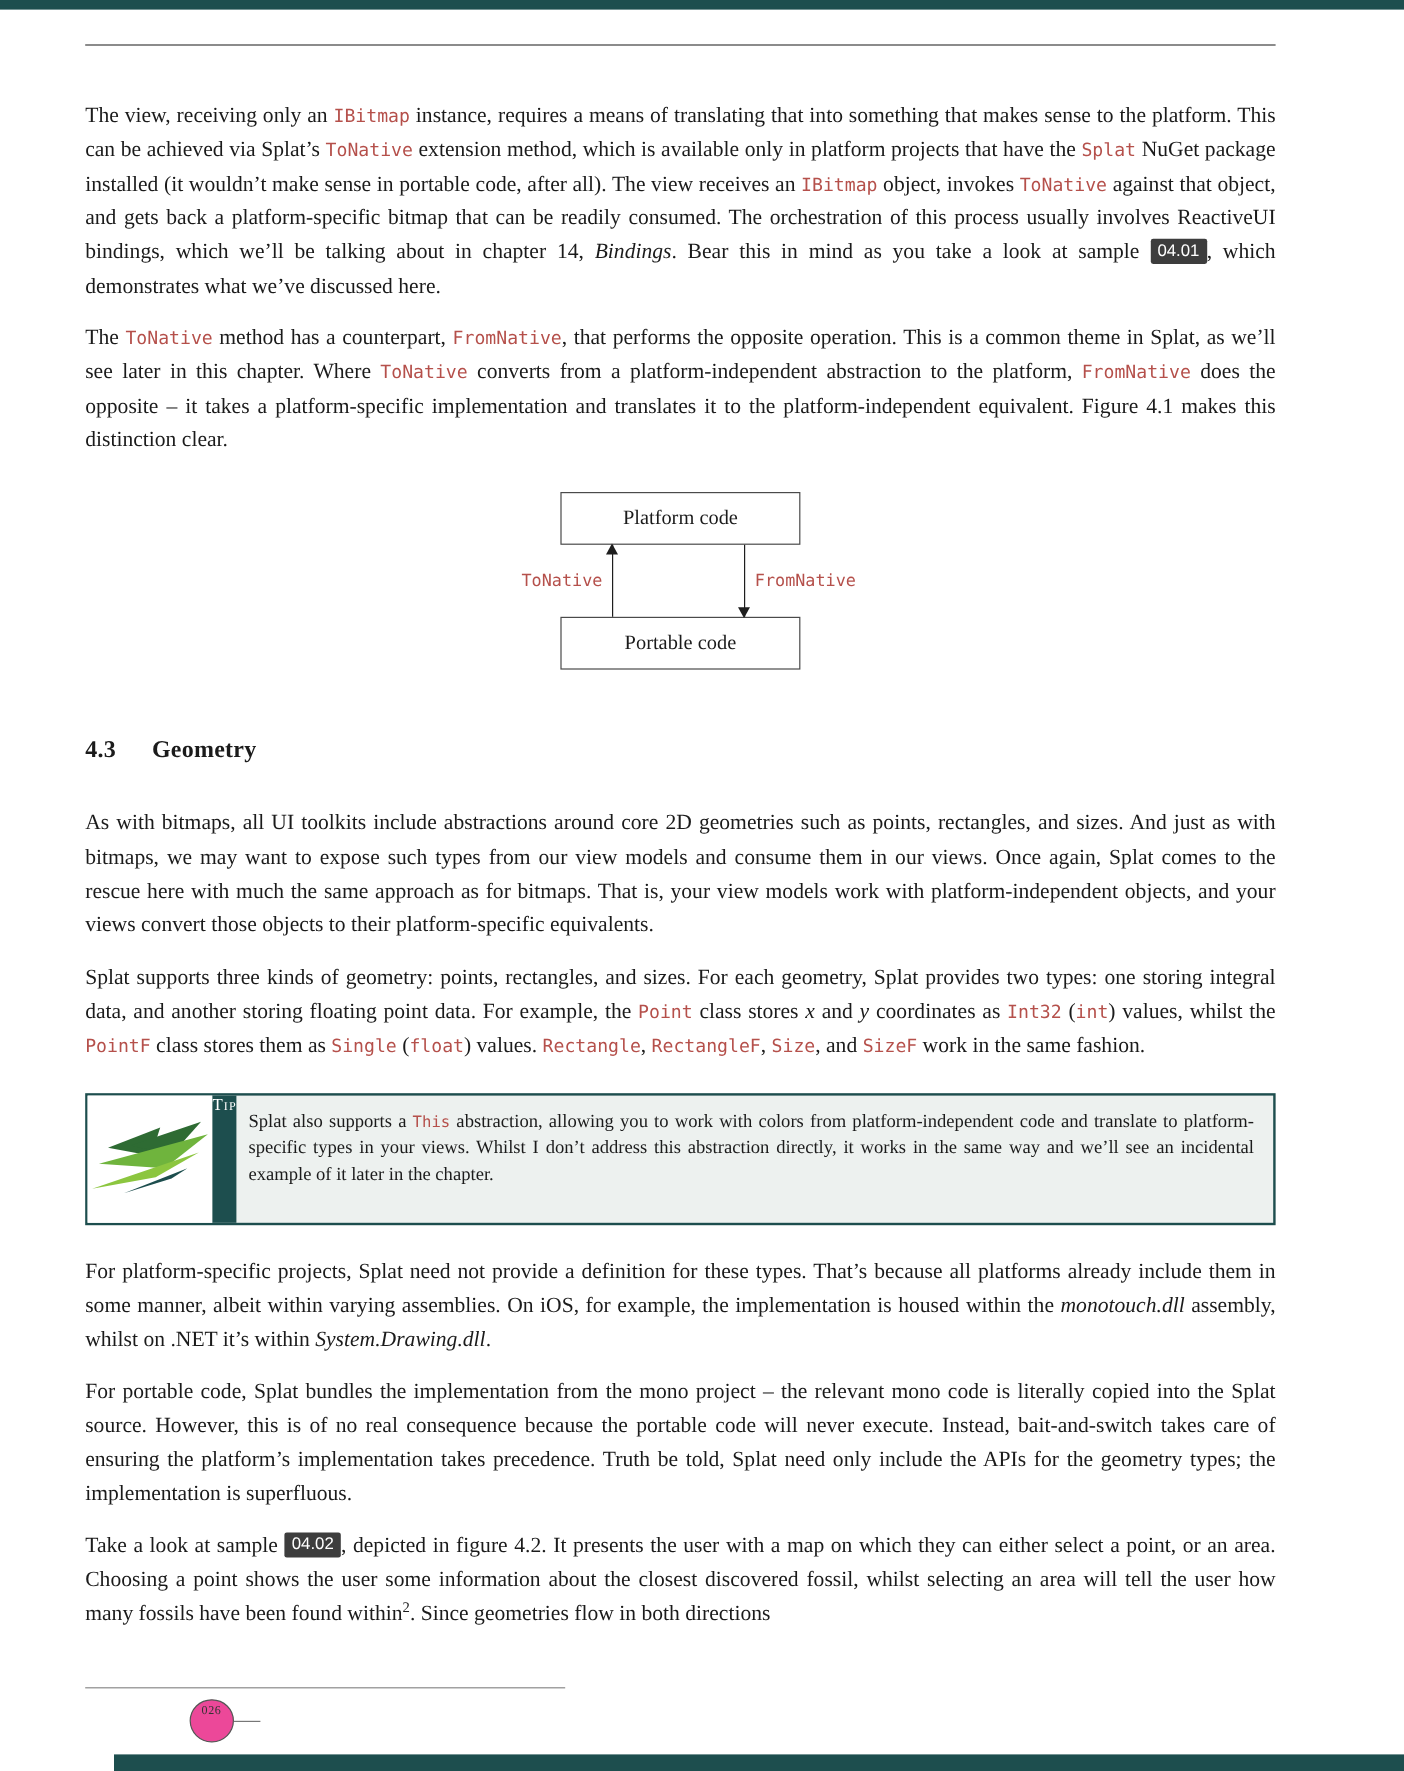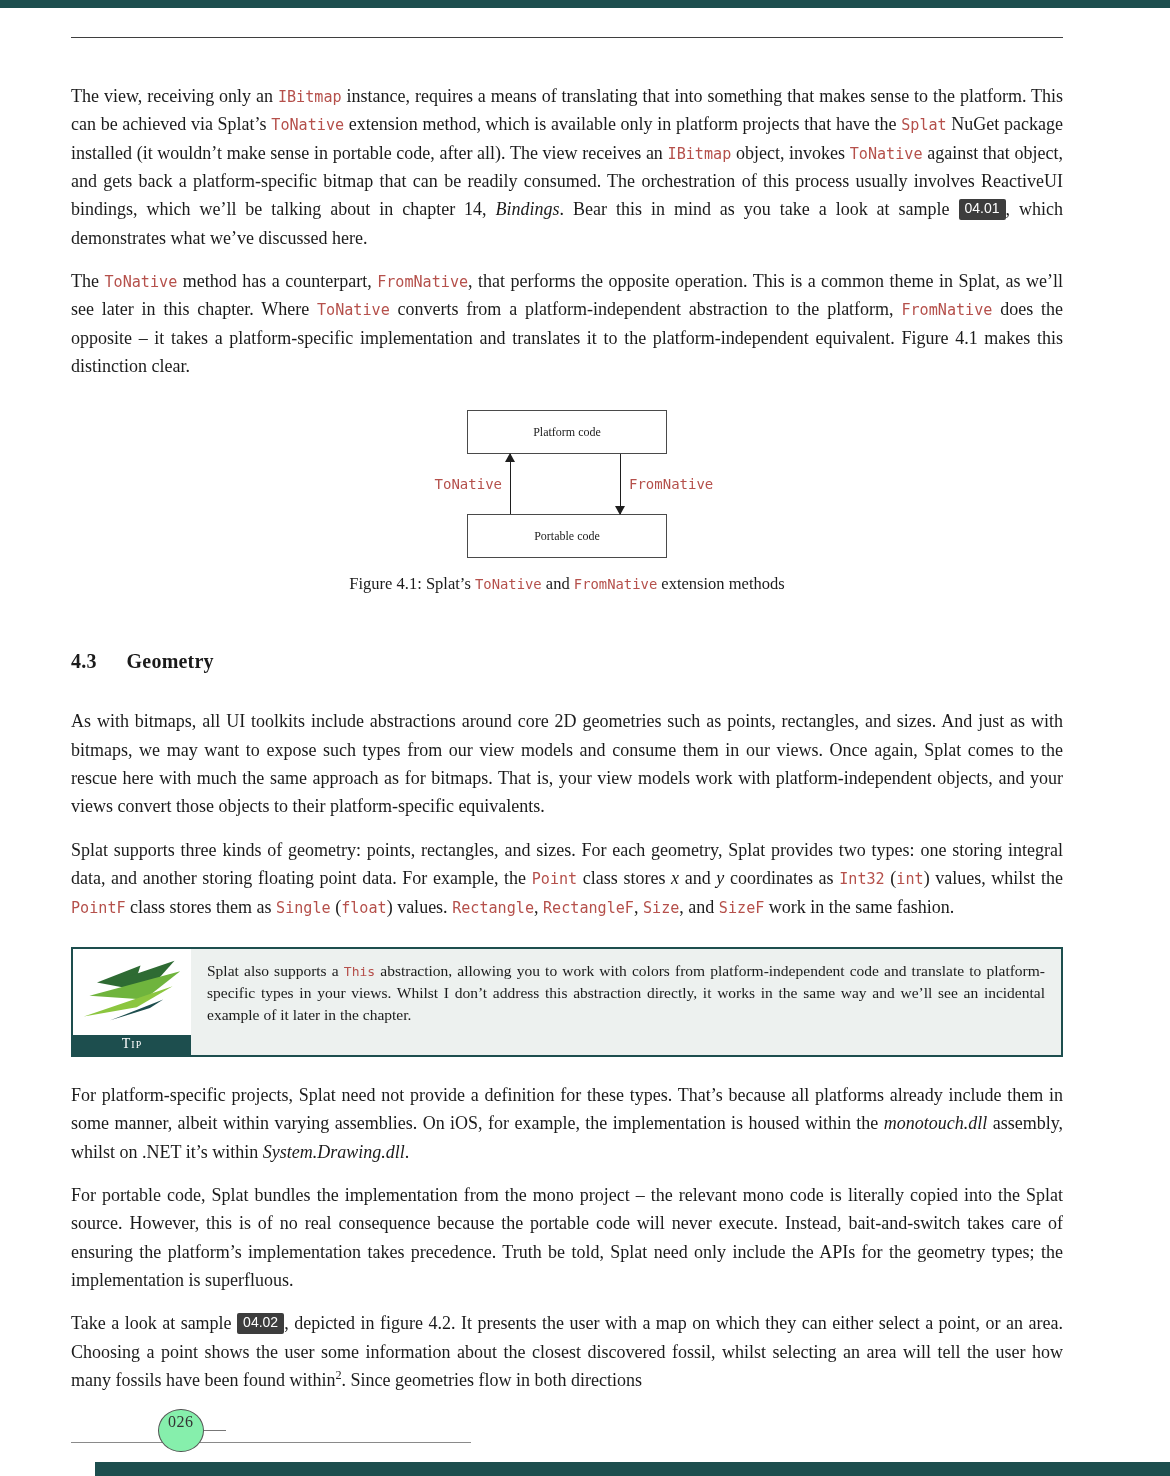--- a/index.html
+++ b/index.html
@@ -27,21 +27,21 @@
   .tbadge{
     display:inline-block;background:var(--badge_bg);color:#fff;
     font-family:"Liberation Sans", sans-serif;font-size:14px;line-height:1.25;
     padding:1px 6px 2px;border-radius:2px;transform:translateY(-2px);
   }
   
   .figure{margin:30px auto 10px;}
   .fig-inner{width:200px;margin:0 auto;position:relative;}
   .fig-box{
     border:1px solid #4a4a4a;height:42px;display:flex;align-items:center;justify-content:center;
-    font-size:12px;background:#fff;
+    font-size:17px;background:#fff;
   }
   .fig-arrows{height:60px;position:relative;}
   .arrow{position:absolute;top:0;bottom:0;width:0;border-left:1.6px solid #1e1e1e;}
   .arrow.up{left:43px;}
   .arrow.down{left:153px;}
   .arrow.up::before{
     content:"";position:absolute;top:-1px;left:-5.8px;
     border-left:5px solid transparent;border-right:5px solid transparent;border-bottom:9px solid #1e1e1e;
   }
   .arrow.down::after{
@@ -53,35 +53,35 @@
     font-family:"DejaVu Sans Mono", monospace;font-size:14px;color:var(--code);
   }
   .arrow-label.left{right:165px;}
   .arrow-label.right{left:162px;}
   .fig-caption{text-align:center;font-size:16.5px;margin:16px 0 0;}
   
   .section-heading{font-size:20px;font-weight:bold;margin:56px 0 34px;letter-spacing:0.2px;}
   .section-heading .num{margin-right:30px;}
   
   .tipbox{display:flex;border:2px solid var(--accent);background:var(--tip_bg);margin:26px 0 24px;min-height:106px;}
-  .tipicon{width:118px;display:flex;flex-direction:column;flex-shrink:0;}
+  .tipicon{width:118px;display:flex;flex-direction:row;flex-shrink:0;}
   .tipicon .art{flex:1;background:#ffffff;display:flex;align-items:center;justify-content:center;}
   .tipicon .label{
     background:var(--accent);color:#fff;text-align:center;font-variant:small-caps;
     font-size:14px;letter-spacing:1px;padding:1px 0 3px;
   }
   .tipbody{flex:1;padding:11px 16px 10px;font-size:15.5px;line-height:1.42;text-align:justify;}
   
   .footnote{margin-top:48px;}
   .footnote-rule{border:none;border-top:1px solid #8a8a8a;width:400px;margin:0 0 8px;}
   
   .pagenum-row{position:absolute;bottom:24px;left:158px;display:flex;align-items:center;}
   .pagenum-oval{
-    border:1.3px solid #555;border-radius:50%;padding:3px 9px 20px;font-size:16px;color:#333;
-    background:#86efac;letter-spacing:0.5px;
+    border:1.3px solid #555;border-radius:50%;padding:3px 9px 20px;font-size:10px;color:#333;
+    background:#ec4899;letter-spacing:0.5px;
   }
   .pagenum-line{width:22px;height:0;border-top:1px solid #777;}
 </style>
 </head>
 <body>
 
 <div class="page">
   <div class="bar-top"></div>
 
   <div class="content">
@@ -97,21 +97,20 @@
       <div class="fig-inner">
         <div class="fig-box">Platform code</div>
         <div class="fig-arrows">
           <span class="arrow-label left">ToNative</span>
           <div class="arrow up"></div>
           <div class="arrow down"></div>
           <span class="arrow-label right">FromNative</span>
         </div>
         <div class="fig-box">Portable code</div>
       </div>
-      <p class="fig-caption"><span>Figure 4.1: Splat’s </span><span class="tcode">ToNative</span><span> and </span><span class="tcode">FromNative</span><span> extension methods</span></p>
     </div>
 
     <h2 class="section-heading">
       <span class="num">4.3</span><span>Geometry</span>
     </h2>
 
     <p class="body-par"><span>As with bitmaps, all UI toolkits include abstractions around core 2D geometries such as points, rectangles, and sizes. And just as with bitmaps, we may want to expose such types from our view models and consume them in our views. Once again, Splat comes to the rescue here with much the same approach as for bitmaps.  That is, your view models work with platform-independent objects, and your views convert those objects to their platform-specific equivalents.</span></p>
     <p class="body-par"><span>Splat supports three kinds of geometry: points, rectangles, and sizes. For each geometry, Splat provides two types: one storing integral data, and another storing floating point data. For example, the </span><span class="tcode">Point</span><span> class stores </span><span class="titalic">x</span><span> and </span><span class="titalic">y</span><span> coordinates as </span><span class="tcode">Int32</span><span> (</span><span class="tcode">int</span><span>) values, whilst the </span><span class="tcode">PointF</span><span> class stores them as </span><span class="tcode">Single</span><span> (</span><span class="tcode">float</span><span>) values. </span><span class="tcode">Rectangle</span><span>, </span><span class="tcode">RectangleF</span><span>, </span><span class="tcode">Size</span><span>, and </span><span class="tcode">SizeF</span><span> work in the same fashion.</span></p>
 
     <div class="tipbox">

